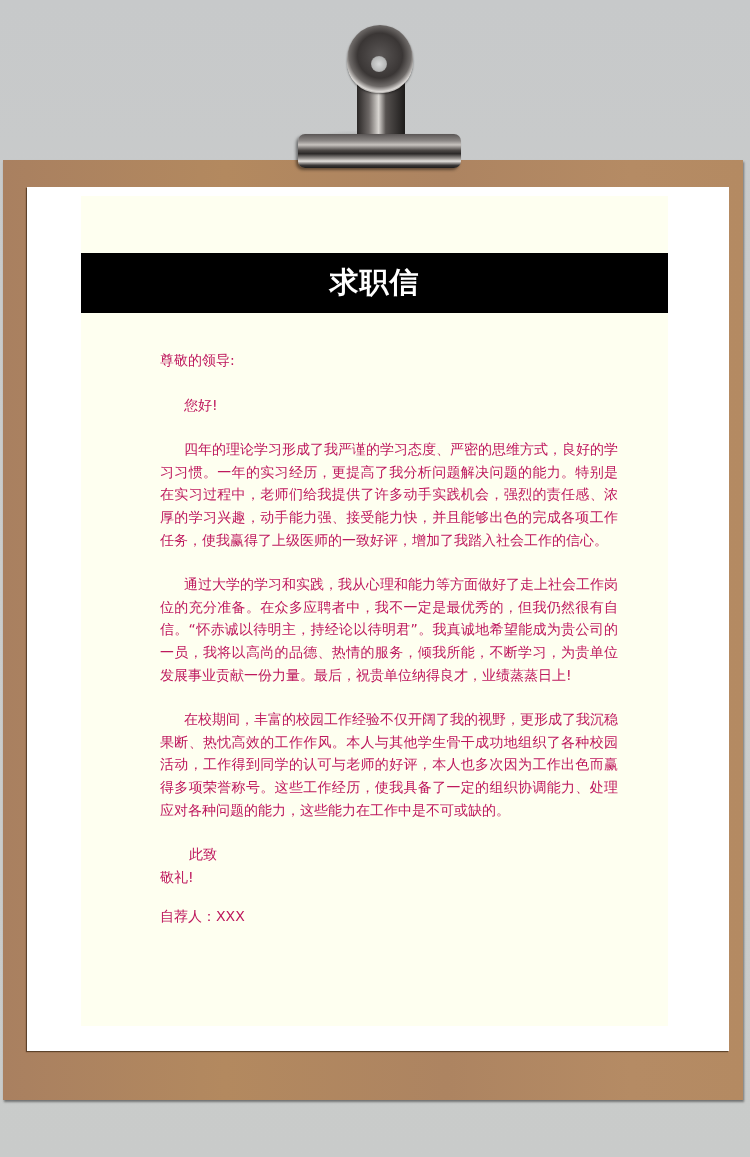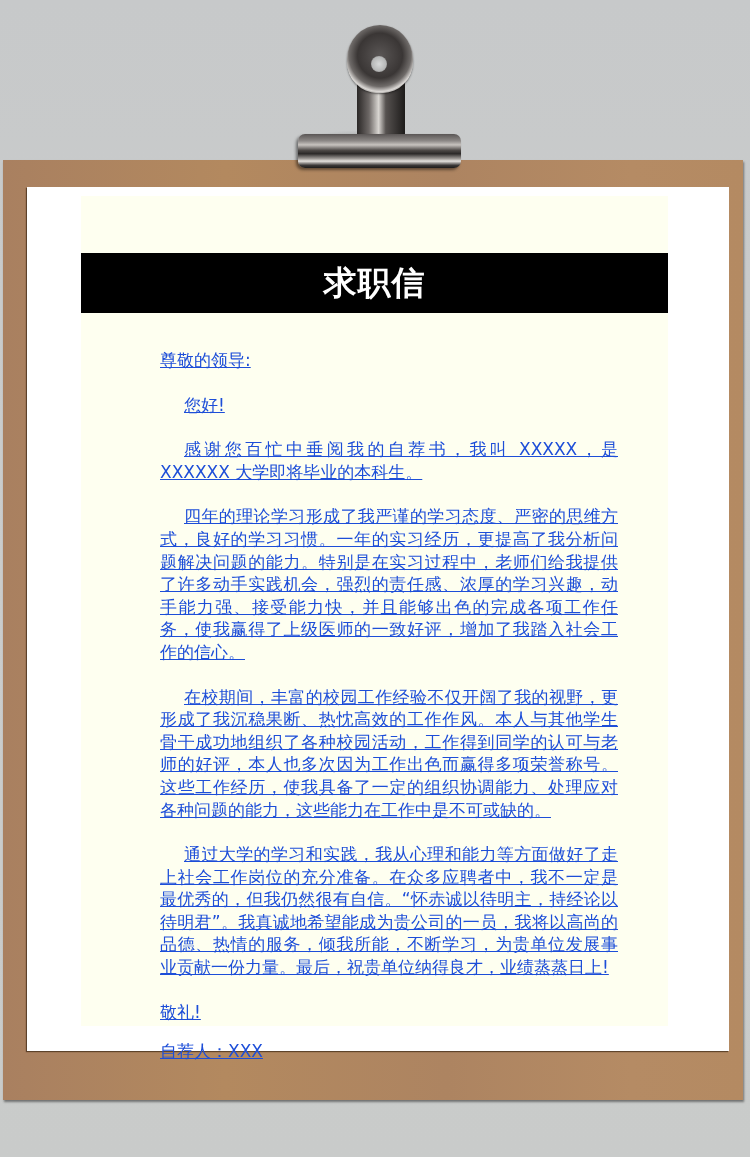--- a/index.html
+++ b/index.html
@@ -32,33 +32,32 @@
   }
   .title-bar {
     position: absolute;
     left: 81px; top: 253px;
     width: 587px; height: 60px;
     background: #000000;
     display: flex; align-items: center; justify-content: center;
   }
   .title-bar h1 {
     color: #ffffff;
-    font-size: 33px;
+    font-size: 29px;
     font-weight: bold;
     letter-spacing: 1px;
     font-family: "DejaVu Sans", sans-serif;
   }
   .letter {
     position: absolute;
     left: 160px; top: 349px;
     width: 458px;
-    font-size: 17px;
+    font-size: 14px;
     line-height: 22.6px;
-    color: #1d4ed8;
-    text-decoration: underline;
+    color: #be185d;
   }
   .letter p { text-align: justify; }
   .salutation { margin-bottom: 22px; }
   .greeting { text-indent: 24px; margin-bottom: 22px; }
   .para { text-indent: 24px; margin-bottom: 22px; }
   .closing-1 { padding-left: 29px; }
   .closing-2 { margin-bottom: 17px; }
   .sign { text-align: right; }
 
   
@@ -97,24 +96,24 @@
 <div class="paper"></div>
 <div class="sheet"></div>
 
 <div class="title-bar">
   <h1>求职信</h1>
 </div>
 
 <div class="letter">
   <p class="salutation">尊敬的领导:</p>
   <p class="greeting">您好!</p>
-  <p class="para">感谢您百忙中垂阅我的自荐书，我叫 XXXXX，是 XXXXXX 大学即将毕业的本科生。</p>
   <p class="para">四年的理论学习形成了我严谨的学习态度、严密的思维方式，良好的学习习惯。一年的实习经历，更提高了我分析问题解决问题的能力。特别是在实习过程中，老师们给我提供了许多动手实践机会，强烈的责任感、浓厚的学习兴趣，动手能力强、接受能力快，并且能够出色的完成各项工作任务，使我赢得了上级医师的一致好评，增加了我踏入社会工作的信心。</p>
+  <p class="para">通过大学的学习和实践，我从心理和能力等方面做好了走上社会工作岗位的充分准备。在众多应聘者中，我不一定是最优秀的，但我仍然很有自信。“怀赤诚以待明主，持经论以待明君”。我真诚地希望能成为贵公司的一员，我将以高尚的品德、热情的服务，倾我所能，不断学习，为贵单位发展事业贡献一份力量。最后，祝贵单位纳得良才，业绩蒸蒸日上!</p>
   <p class="para">在校期间，丰富的校园工作经验不仅开阔了我的视野，更形成了我沉稳果断、热忱高效的工作作风。本人与其他学生骨干成功地组织了各种校园活动，工作得到同学的认可与老师的好评，本人也多次因为工作出色而赢得多项荣誉称号。这些工作经历，使我具备了一定的组织协调能力、处理应对各种问题的能力，这些能力在工作中是不可或缺的。</p>
-  <p class="para">通过大学的学习和实践，我从心理和能力等方面做好了走上社会工作岗位的充分准备。在众多应聘者中，我不一定是最优秀的，但我仍然很有自信。“怀赤诚以待明主，持经论以待明君”。我真诚地希望能成为贵公司的一员，我将以高尚的品德、热情的服务，倾我所能，不断学习，为贵单位发展事业贡献一份力量。最后，祝贵单位纳得良才，业绩蒸蒸日上!</p>
+  <p class="closing-1">此致</p>
   <p class="closing-2">敬礼!</p>
   <p class="sign">自荐人：XXX</p>
 </div>
 
 <div class="clip">
   <div class="clip-shadow"></div>
   <div class="clip-neck"></div>
   <div class="clip-head"></div>
   <div class="clip-hole"></div>
   <div class="clip-base"></div>

